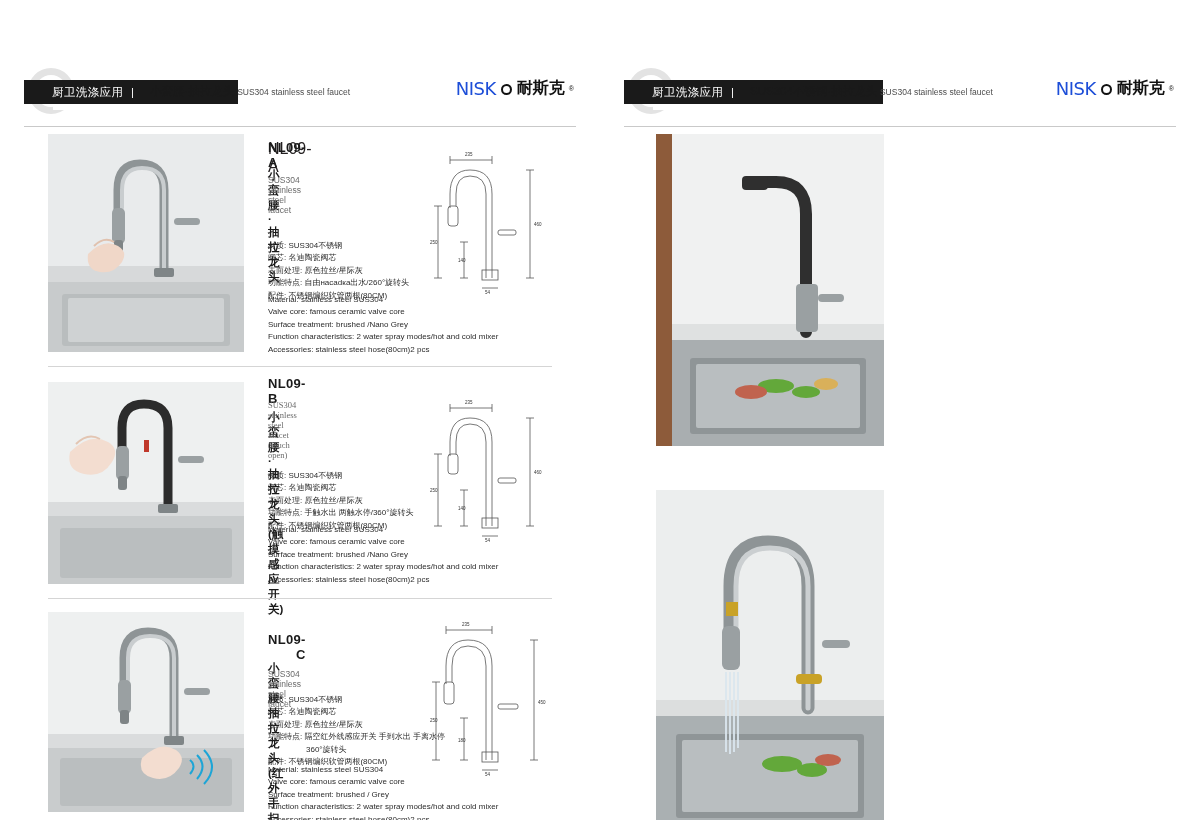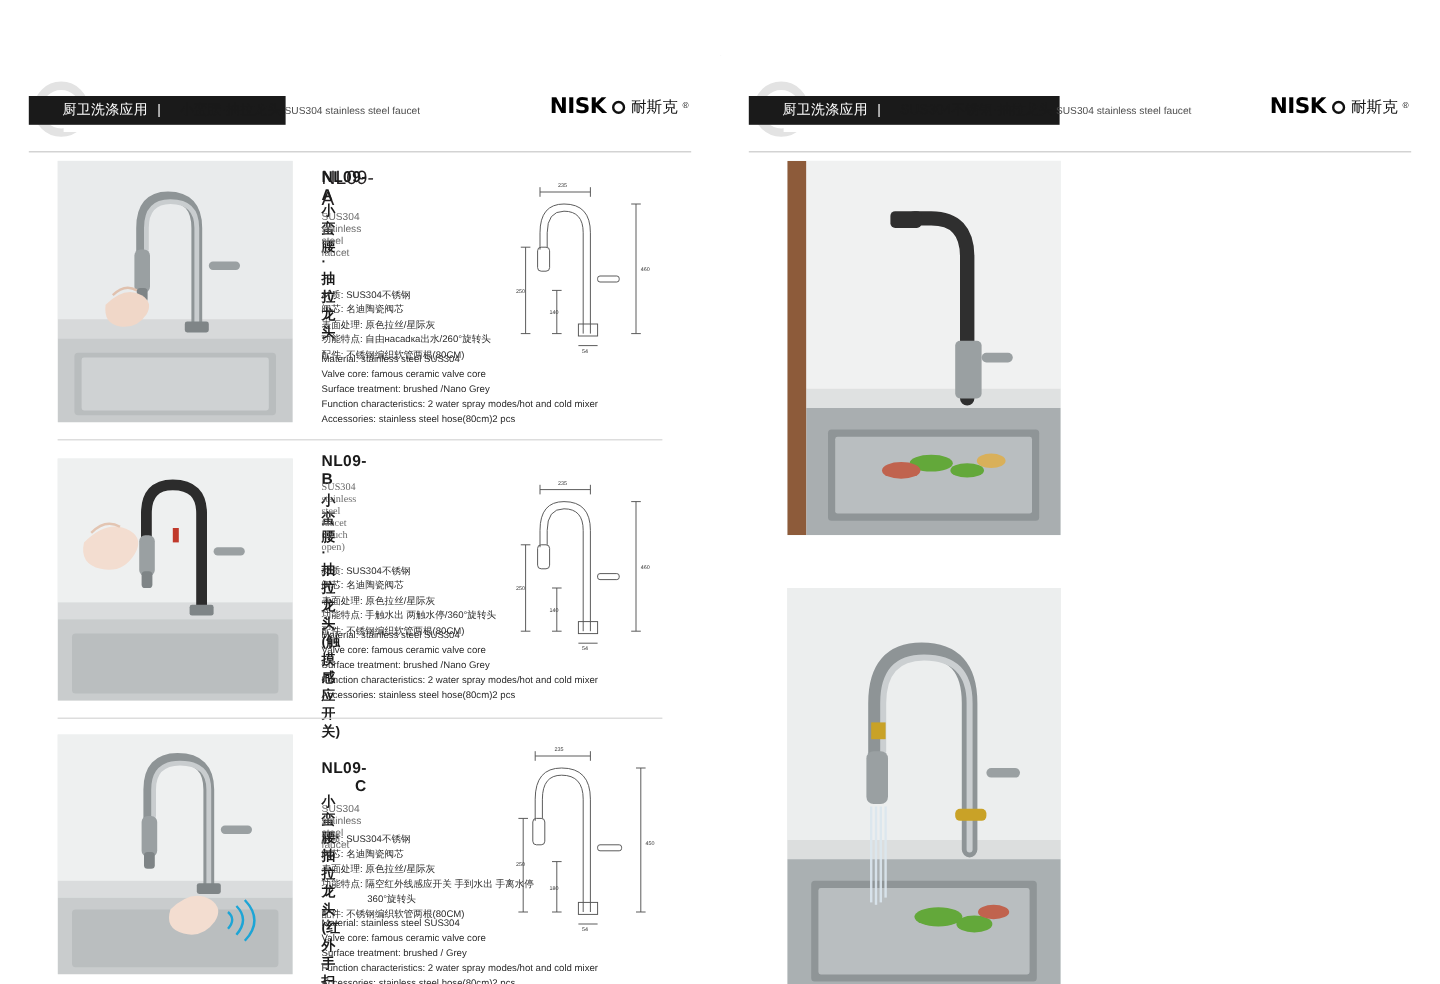--- a/index.html
+++ b/index.html
@@ -40,28 +40,28 @@
     position:absolute;top:14px;
     font-size:10px;color:#1a1a1a;white-space:nowrap;
   }
   .hdr-cn2{font-size:11.5px;}
   .hdr-en{font-size:8.5px;color:#4d4d4d;}
   .logo{
     position:absolute;right:26px;top:8px;
     display:flex;align-items:center;gap:4px;
   }
   .logo-mark{
-    font-size:18px;font-weight:bold;letter-spacing:-.5px;color:#000000;
+    font-size:18px;font-weight:normal;letter-spacing:-.5px;color:#1d4ed8;
     font-family:"DejaVu Sans",sans-serif;
   }
   .logo-dot{
     display:inline-block;width:11px;height:11px;border-radius:50%;
     border:2.5px solid #111;box-sizing:border-box;margin:0 1px;position:relative;top:1px;
   }
-  .logo-cn{font-size:13px;font-weight:normal;color:#111;letter-spacing:0px;}
+  .logo-cn{font-size:16px;font-weight:bold;color:#111;letter-spacing:0px;}
   .logo-tm{font-size:7px;vertical-align:super;color:#111;}
   .hdr-rule{position:absolute;left:24px;right:24px;top:56px;height:1px;background:#c9c9c9;}
 
   
   .pageno{position:absolute;bottom:20px;font-size:11px;color:#1a1a1a;letter-spacing:.5px;}
   .pageno.left{left:48px;}
   .pageno.right{right:48px;}
 
   
   .prod{position:absolute;}

